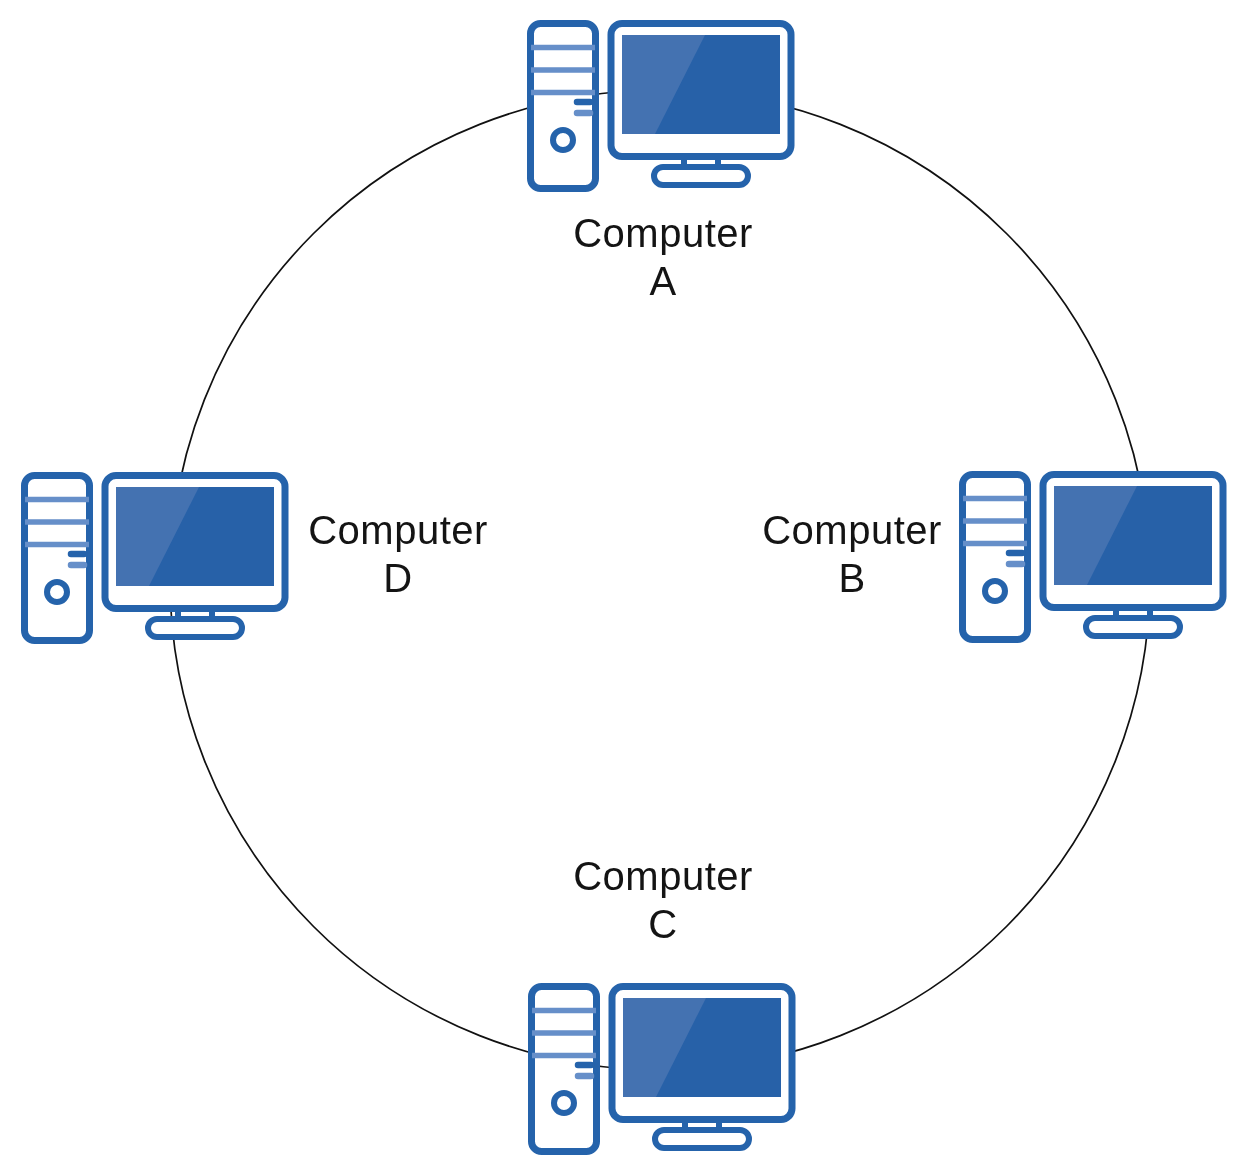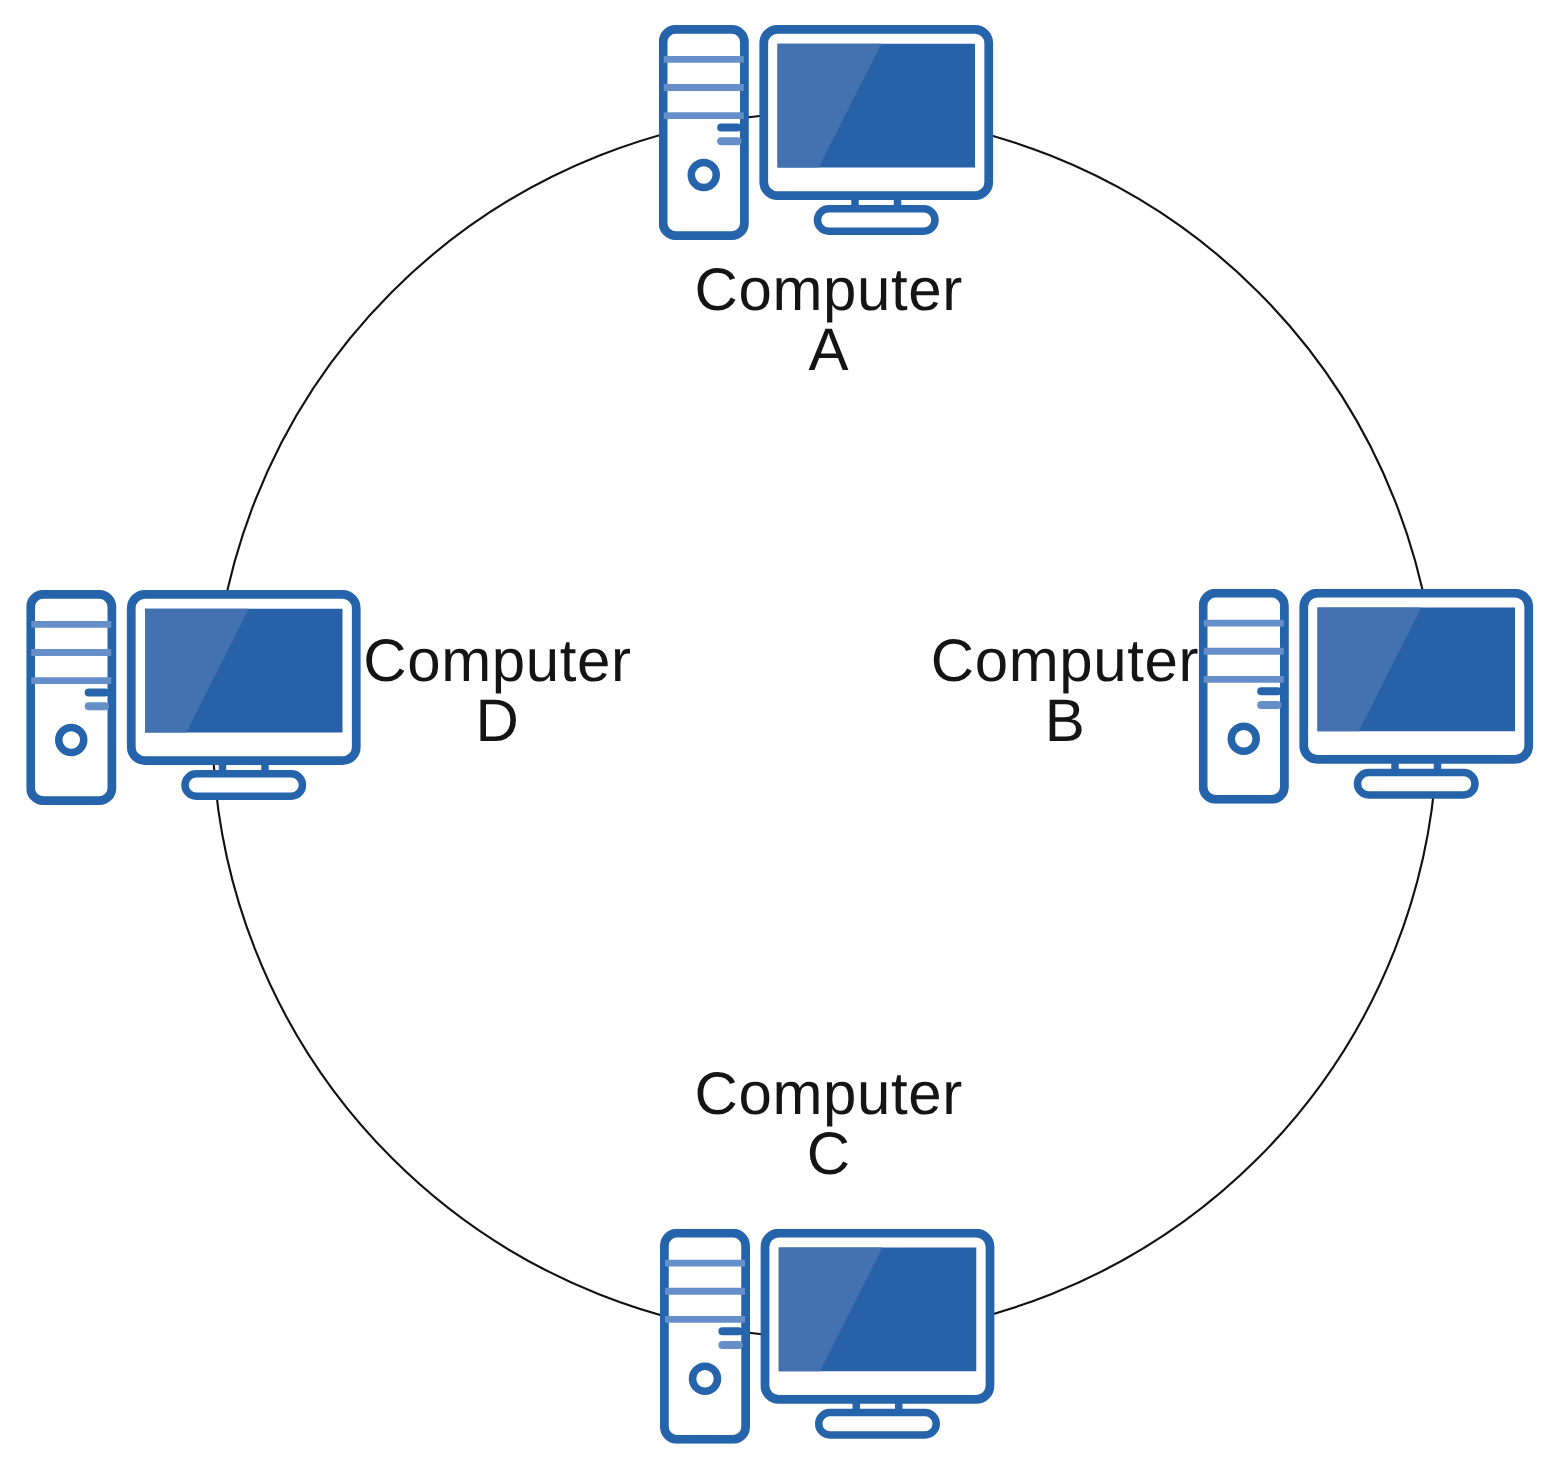--- a/index.html
+++ b/index.html
@@ -29,21 +29,21 @@
   }
   .pc-a { left: 527px; top: 20px; }
   .pc-b { left: 959px; top: 471px; }
   .pc-c { left: 528px; top: 983px; }
   .pc-d { left: 21px;  top: 472px; }
 
   .node-label {
     position: absolute;
     width: 252px;
     text-align: center;
-    font-size: 48px;
+    font-size: 40px;
     line-height: 48px;
     font-weight: 400;
     color: #141414;
     letter-spacing: 0.5px;
     white-space: nowrap;
   }
   .node-label span { display: block; }
   .label-a { left: 537px; top: 209px; }
   .label-b { left: 726px; top: 506px; }
   .label-c { left: 537px; top: 852px; }

